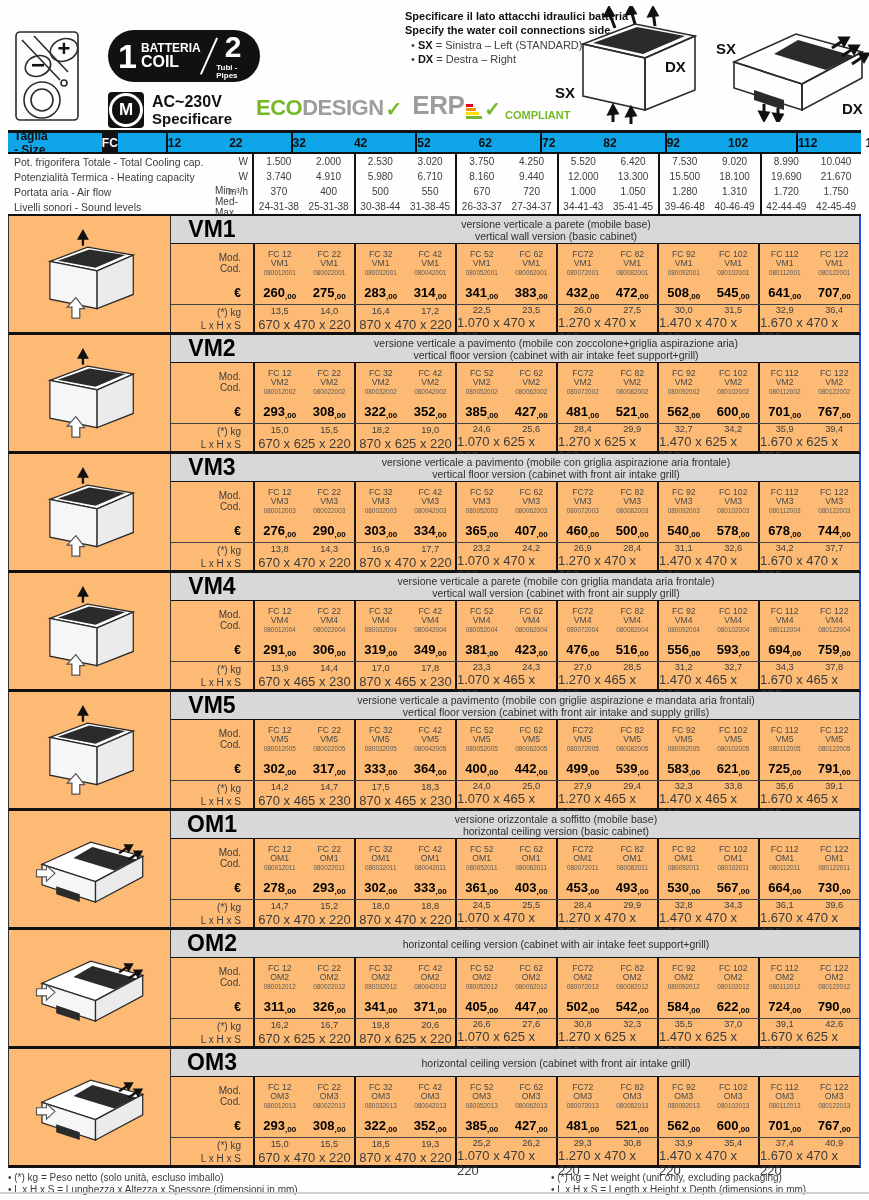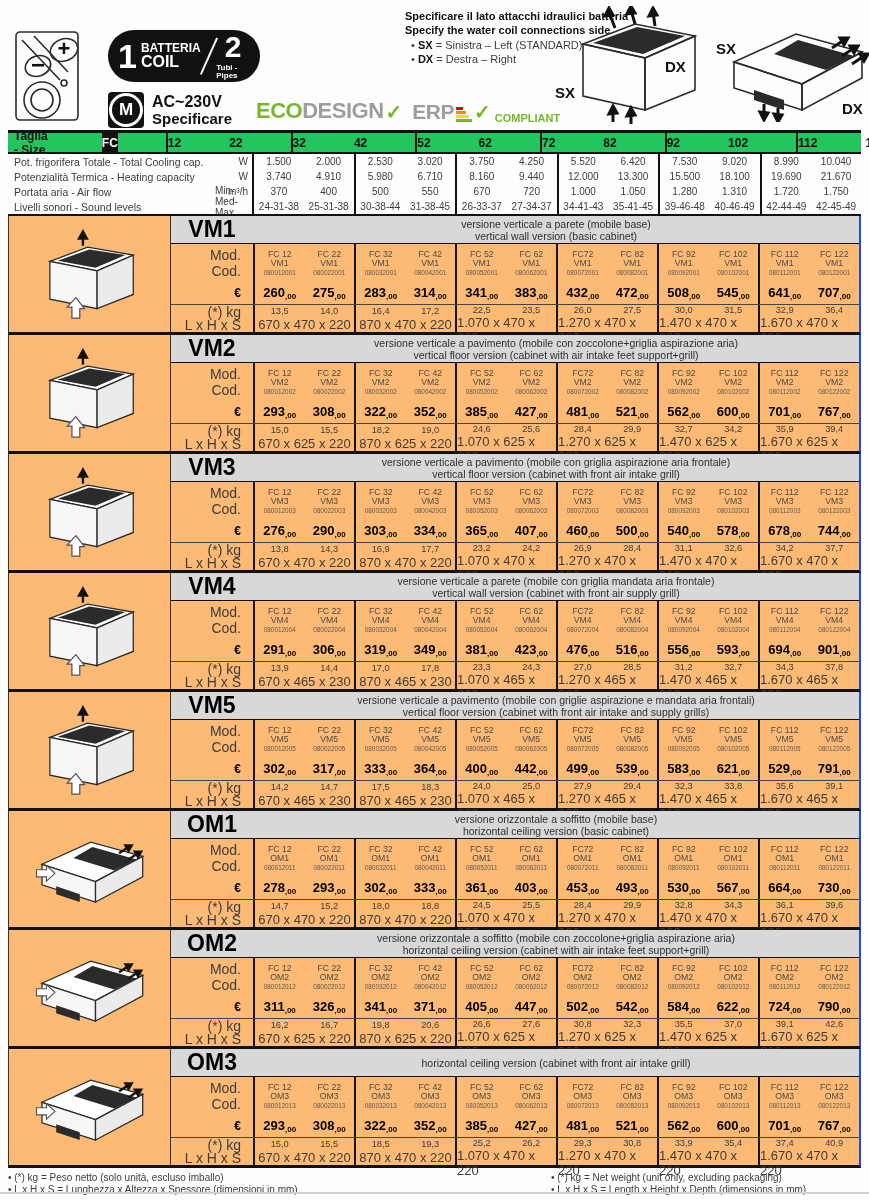--- a/index.html
+++ b/index.html
@@ -17,59 +17,59 @@
   .coil-badge .slash{width:2px;height:40px;background:#fff;transform:rotate(24deg);margin:0 7px;}
   .coil-badge .rt{display:flex;flex-direction:column;align-items:center;line-height:1;}
   .coil-badge .rt .big2{font-size:30px;font-weight:bold;}
   .coil-badge .rt .t3{font-size:8px;font-weight:bold;margin-top:2px;}
   .motor-row{position:absolute;left:100px;top:92px;display:flex;align-items:center;}
   .m-badge{width:36px;height:36px;background:#111;display:flex;align-items:center;justify-content:center;border-radius:4px;}
   .m-badge .ring{width:28px;height:28px;border:3px solid #fff;border-radius:50%;color:#fff;font-weight:bold;font-size:17px;display:flex;align-items:center;justify-content:center;}
   .m-text{margin-left:8px;line-height:1.05;}
   .m-text .v{font-size:16px;font-weight:bold;color:#111;}
   .m-text .t{font-size:15px;font-weight:bold;color:#111;}
-  .logos{position:absolute;left:248px;top:98px;display:flex;align-items:flex-end;}
+  .logos{position:absolute;left:248px;top:90px;display:flex;align-items:flex-end;}
   .eco{font-size:22px;font-weight:bold;letter-spacing:-.5px;}
   .eco .g{color:#76b82a;} .eco .gr{color:#9d9d9c;}
   .leafcheck{color:#76b82a;font-size:20px;font-weight:bold;margin:0 10px 0 2px;}
-  .erp{font-size:21px;font-weight:bold;color:#9d9d9c;letter-spacing:-.5px;position:relative;}
+  .erp{font-size:26px;font-weight:bold;color:#9d9d9c;letter-spacing:-.5px;position:relative;}
   .ebar{display:inline-block;width:13px;height:3px;margin:0;}
   .ebars{display:inline-flex;flex-direction:column;gap:1px;margin-left:2px;transform:translateY(-2px);}
   .compliant{color:#76b82a;font-size:11px;font-weight:bold;margin-left:2px;}
   .note{position:absolute;left:397px;top:10px;width:260px;}
   .note .nl{font-size:11px;font-weight:bold;color:#111;line-height:1.25;}
   .note .nb{font-size:11px;color:#3c3c3c;margin-left:6px;line-height:1.35;}
   .note .nb b{color:#111;}
   .hdr-draw{position:absolute;}
   .hdr-label{position:absolute;font-weight:bold;font-size:15px;color:#111;}
 
   
   .spec{position:absolute;left:8px;top:130px;width:853px;border-top:3px solid #111;border-bottom:2px solid #111;box-sizing:border-box;}
   .srow{display:flex;align-items:stretch;}
-  .srow-h{background:#22c55e;border-bottom:2px solid #111;height:19px;gap:48px;}
+  .srow-h{background:#0ea5e9;border-bottom:2px solid #111;height:19px;gap:48px;}
   .srow-d{height:15px;}
   .slbl{width:207px;display:flex;align-items:center;padding:0 6px;box-sizing:border-box;font-size:10.5px;}
   .slbl-h{font-weight:bold;font-size:12px;color:#111;}
   .sfc{width:37px;background:#111;color:#fff;font-weight:bold;font-size:12px;display:flex;align-items:center;justify-content:center;}
   .sfcpad{width:37px;display:flex;align-items:center;justify-content:flex-end;font-size:10px;padding-right:4px;box-sizing:border-box;}
   .sval{flex:1 1 0;display:flex;align-items:center;justify-content:center;font-size:10px;}
   .sval.hd{font-weight:bold;font-size:12px;color:#111;}
   .gstart{border-left:2px solid #111;}
   .spec .slblwrap{display:flex;width:244px;}
 
   
   .sections{position:absolute;left:8px;top:215px;width:853px;border-top:1px solid #111;}
   .section{display:flex;border-bottom:3px solid #111;border-left:1px solid #333;border-right:2px solid #1d4ed8;box-sizing:border-box;height:119px;background:#fdba74;}
   .imgcol{width:161px;display:flex;align-items:center;justify-content:center;}
   .rpart{flex:1;border-left:1px solid #333;display:flex;flex-direction:column;}
   .bar{height:28px;background:#d8d8d8;border-bottom:1px solid #111;display:flex;align-items:center;}
   .barcode{width:82px;text-align:center;font-size:23px;font-weight:bold;color:#000;letter-spacing:0;}
   .bardesc{flex:1;text-align:center;font-size:10.5px;line-height:12px;color:#2f2f2f;}
   .row{display:flex;align-items:stretch;}
-  .lblcol{width:82px;box-sizing:border-box;display:flex;flex-direction:column;justify-content:center;align-items:flex-end;padding-right:12px;font-size:14px;color:#3c3c3c;}
+  .lblcol{width:82px;box-sizing:border-box;display:flex;flex-direction:column;justify-content:center;align-items:flex-end;padding-right:12px;font-size:10px;color:#3c3c3c;}
   .grp{flex:1 1 0;border-left:2px solid #161616;display:flex;}
   .rmod{height:39px;}
   .modcell{flex:1;display:flex;flex-direction:column;align-items:center;justify-content:center;line-height:1.12;}
   .m1,.m2{font-size:8.7px;color:#4a4a4a;}
   .m3{font-size:6.4px;color:#5a5a5a;}
   .rprice{height:23px;}
   .pcell{flex:1;display:flex;align-items:center;justify-content:center;}
   .pi{font-size:13px;font-weight:bold;color:#000;}
   .pd{font-size:8px;font-weight:bold;color:#000;align-self:flex-end;margin-bottom:3px;}
   .eurolbl{font-size:12px;font-weight:bold;color:#000;}
@@ -1095,21 +1095,21 @@
                 <span class="pi">593</span>
                 <span class="pd">,00</span>
               </div>
             </div>
             <div class="grp">
               <div class="pcell">
                 <span class="pi">694</span>
                 <span class="pd">,00</span>
               </div>
               <div class="pcell">
-                <span class="pi">901</span>
+                <span class="pi">759</span>
                 <span class="pd">,00</span>
               </div>
             </div>
           </div>
           <div class="row rkg">
             <div class="lblcol">
               <div class="l1">(*) kg</div>
               <div class="l2">L x H x S</div>
             </div>
             <div class="grp kgrp">
@@ -1304,21 +1304,21 @@
                 <span class="pi">583</span>
                 <span class="pd">,00</span>
               </div>
               <div class="pcell">
                 <span class="pi">621</span>
                 <span class="pd">,00</span>
               </div>
             </div>
             <div class="grp">
               <div class="pcell">
-                <span class="pi">529</span>
+                <span class="pi">725</span>
                 <span class="pd">,00</span>
               </div>
               <div class="pcell">
                 <span class="pi">791</span>
                 <span class="pd">,00</span>
               </div>
             </div>
           </div>
           <div class="row rkg">
             <div class="lblcol">
@@ -1600,21 +1600,20 @@
    <line x1="124" y1="42" x2="136" y2="34"></line>
               <polygon points="140,32 132,32 136,39"></polygon>
  </g>
  <polygon points="10,30 24,30 24,24 36,35 24,46 24,40 10,40" fill="#fff" stroke="#555" stroke-width="1.6" transform="translate(-2,28) scale(0.9)"></polygon>
 </svg>
         </div>
         <div class="rpart">
           <div class="bar">
             <div class="barcode">OM2</div>
             <div class="bardesc">
-              <div>versione orizzontale a soffitto (mobile con zoccolone+griglia aspirazione aria)</div>
               <div>horizontal ceiling version (cabinet with air intake feet support+grill)</div>
             </div>
           </div>
           <div class="row rmod">
             <div class="lblcol">
               <div>Mod.</div>
               <div>Cod.</div>
             </div>
             <div class="grp">
               <div class="modcell">

